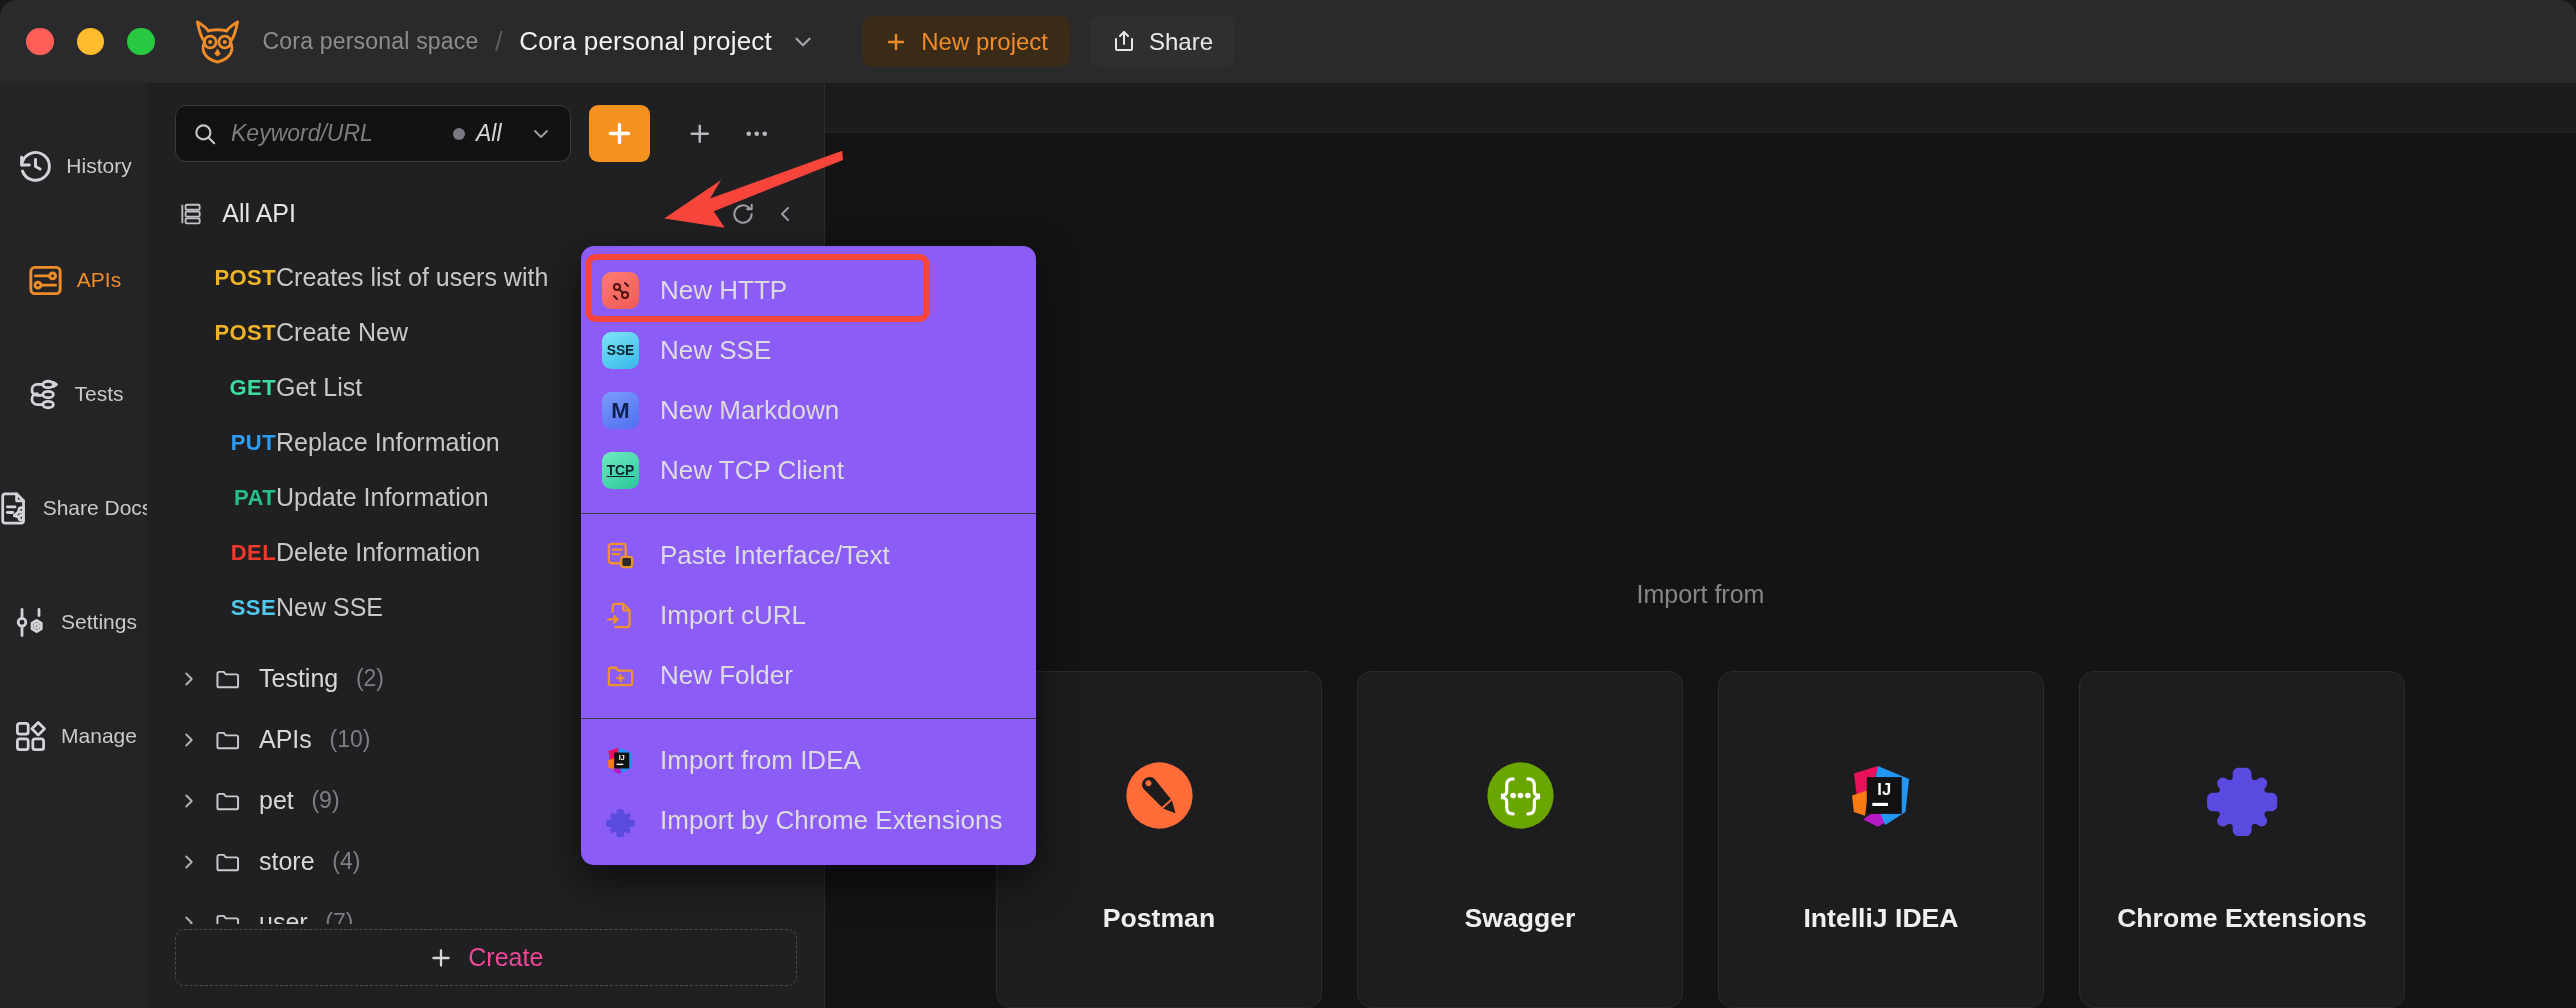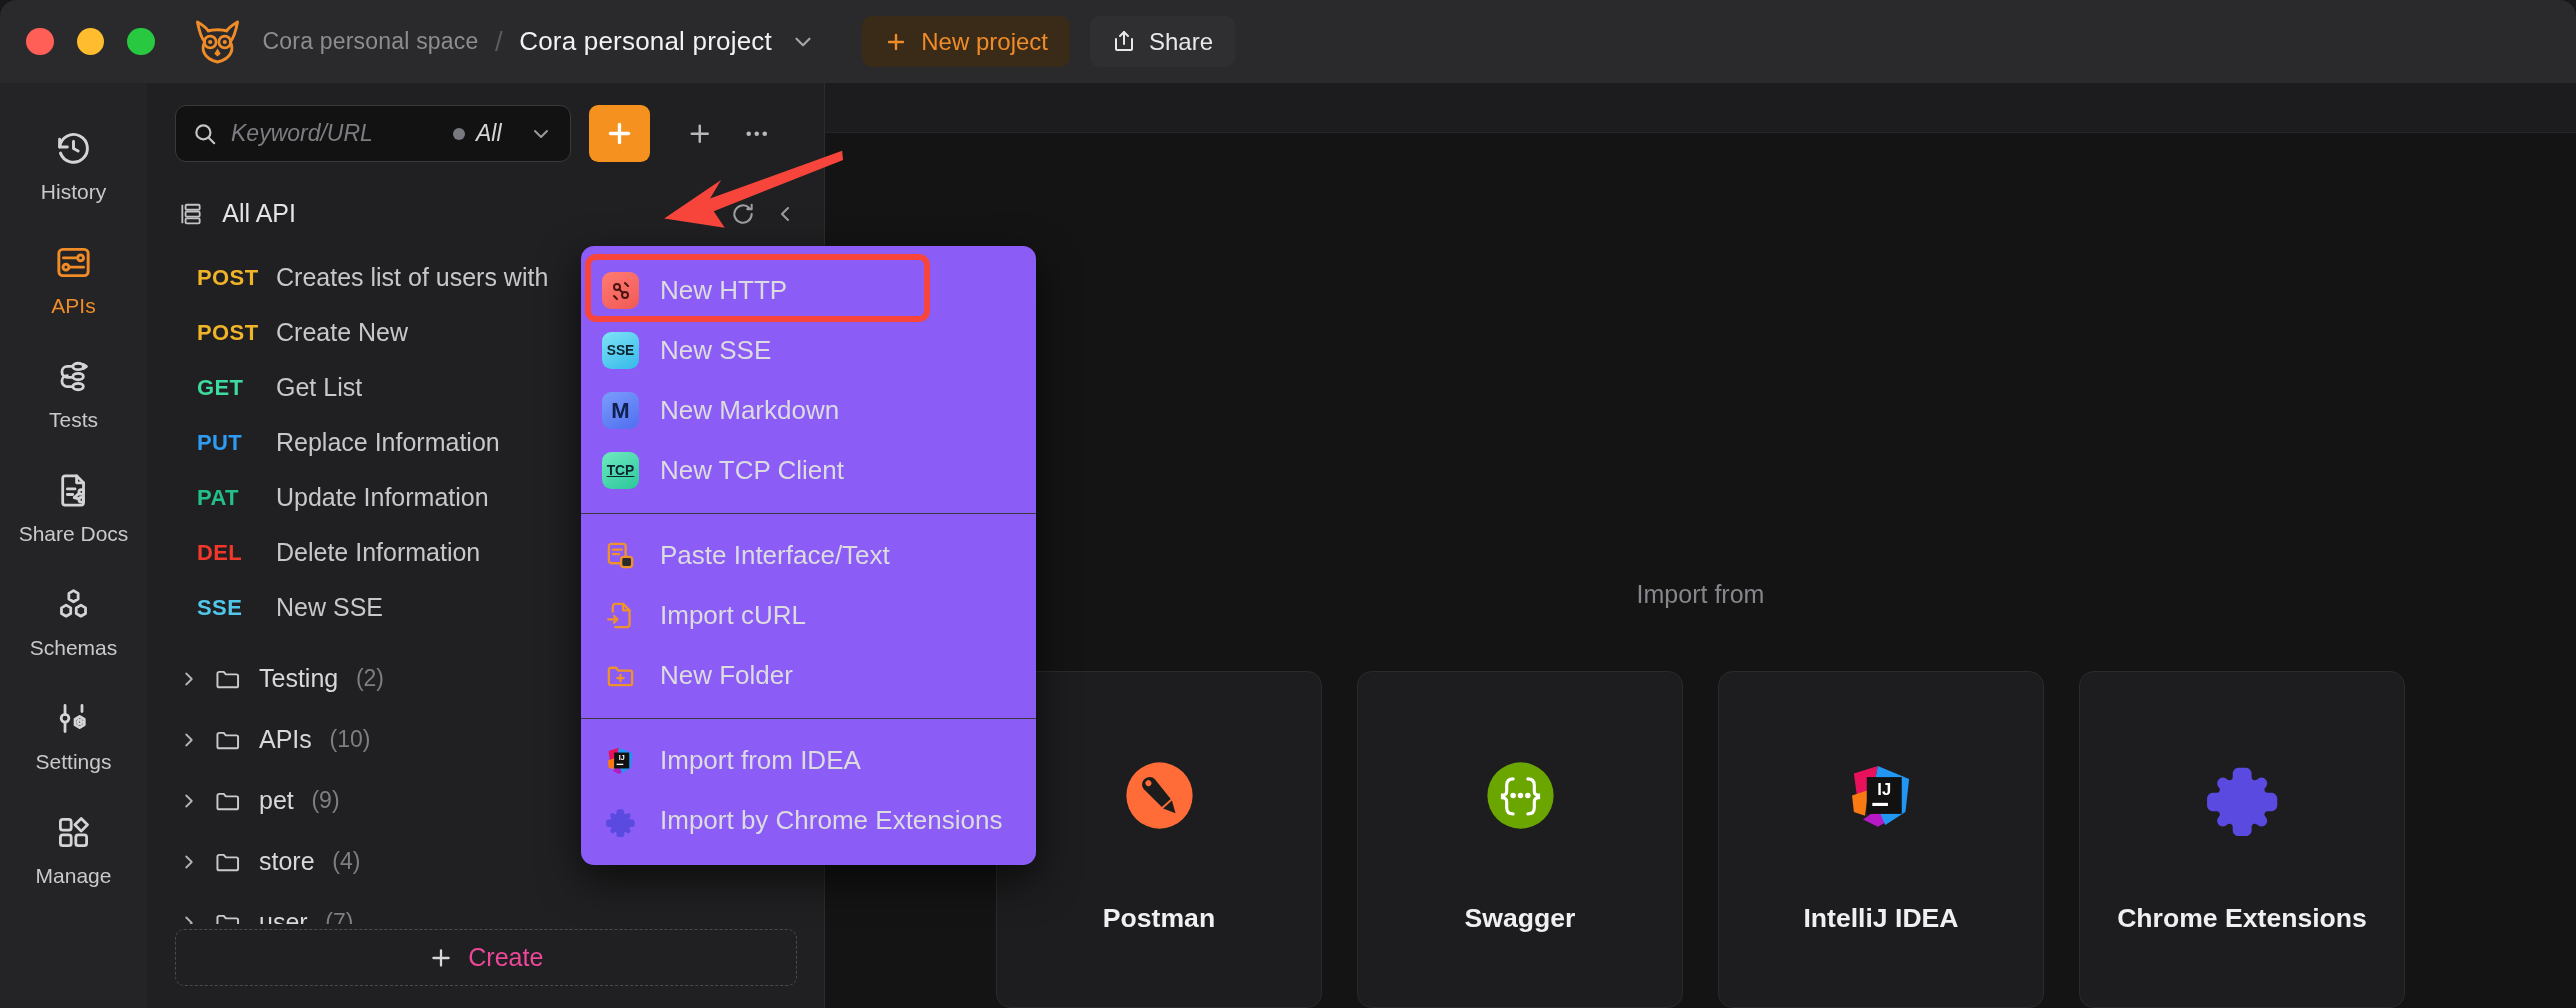--- a/index.html
+++ b/index.html
@@ -67,21 +67,21 @@
   
   .rail {
     width: 147px; flex: 0 0 147px;
     background: #242426;
     padding-top: 26px;
     display: flex; flex-direction: column; align-items: center;
     gap: 0;
   }
   .rail-item {
     width: 147px; height: 114px;
-    display: flex; flex-direction: column;
+    display: flex; flex-direction: row;
     align-items: center; justify-content: center; gap: 11px;
   }
   .rail-ic { width: 40px; height: 40px; display:flex; align-items:center; justify-content:center; }
   .rail-label { font-size: 21px; color: #c9c9cc; font-weight: 500; white-space: nowrap; }
   .rail-item.active .rail-label { color: #f08c28; }
 
   
   .panel {
     width: 678px; flex: 0 0 678px;
     background: #202022;
@@ -114,21 +114,21 @@
     display: flex; align-items: center; justify-content: center;
   }
   .tb-icon { margin-left: 31px; display:flex; align-items:center; justify-content:center; width: 37px; height: 37px;}
 
   .tree-head {
     height: 59px; display: flex; align-items: center;
     padding: 0 26px 0 31px; gap: 18.3px;
   }
   .tree-head-title { font-size: 25px; color: #e4e4e6; flex: 1; }
 
-  .tree { flex: 1; overflow: hidden; padding-top: 7.3px; }
+  .tree { flex: 1; overflow: hidden; padding-top: 7.3px; text-align: right; }
   .row {
     height: 55px; display: flex; align-items: center;
     padding-left: 50px; gap: 0;
   }
   .verb {
     width: 79px; flex: 0 0 79px;
     font-size: 22px; font-weight: 700; letter-spacing: 0.4px;
   }
   .row-name {
     font-size: 25px; color: #c8c8cb;
@@ -316,30 +316,20 @@
               <line x1="8" y1="14.6" x2="11.5" y2="14.6"></line>
             <circle cx="17" cy="13" r="1.5"></circle>
               <circle cx="17" cy="18" r="1.5"></circle>
               <line x1="12.5" y1="16.6" x2="15.8" y2="13.7"></line>
               <line x1="12.5" y1="16.6" x2="15.8" y2="17.6"></line>
           </svg>
         </span>
         <span class="rail-label">Share Docs</span>
       </div>
 
-      <div class="rail-item">
-        <span class="rail-ic">
-          <svg width="37" height="37" viewBox="0 0 24 24" fill="none" stroke="#d4d4d8" stroke-width="1.8" stroke-linejoin="round">
-            <path d="M12 3 l3 1.8 v3.6 L12 10.2 9 8.4 V4.8 Z"></path>
-            <path d="M7.2 12.4 l3 1.8 v3.6 l-3 1.8 -3-1.8 v-3.6 Z"></path>
-            <path d="M16.8 12.4 l3 1.8 v3.6 l-3 1.8 -3-1.8 v-3.6 Z"></path>
-          </svg>
-        </span>
-        <span class="rail-label">Schemas</span>
-      </div>
 
       <div class="rail-item">
         <span class="rail-ic">
           <svg width="37" height="37" viewBox="0 0 24 24" fill="none" stroke="#d4d4d8" stroke-width="1.8" stroke-linecap="round" stroke-linejoin="round">
             <path d="M6.5 3.5 v6"></path>
               <path d="M17.5 3.5 v4"></path>
             <path d="M6.5 14.5 v6"></path>
             <path d="M13 12.5 l3-1.8 3 1.8 v3.6 l-3 1.8 -3-1.8 Z"></path>
               <circle cx="16" cy="14.3" r="1.3"></circle>
             <path d="M4 11.8 a2.5 2.5 0 0 0 5 0 a2.5 2.5 0 0 0 -5 0"></path>

